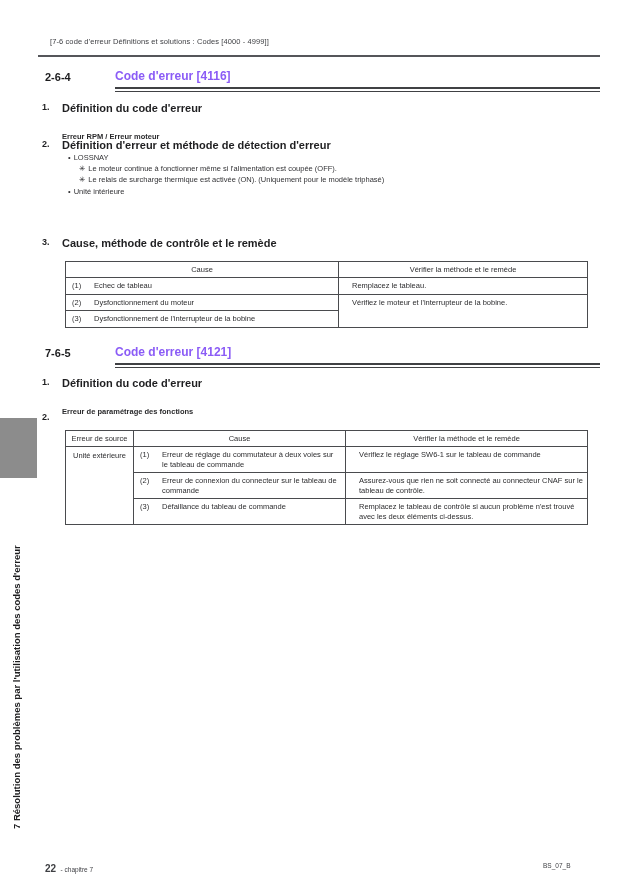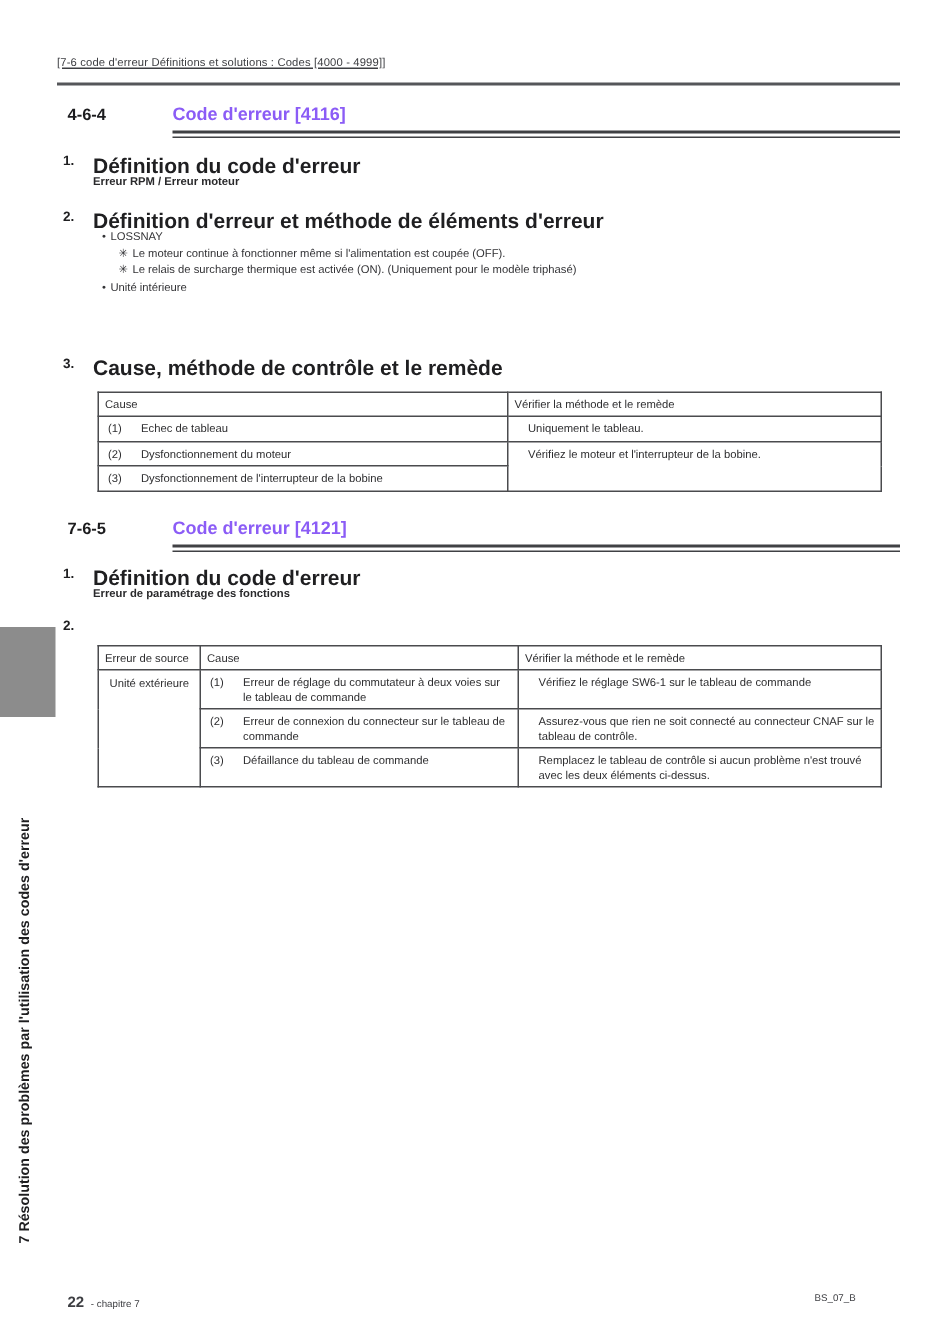--- a/index.html
+++ b/index.html
@@ -4,42 +4,42 @@
 <style>
   * { margin:0; padding:0; box-sizing:border-box; }
   html,body { background:#ffffff; }
   body {
     width:633px; height:894px; position:relative; overflow:hidden;
     font-family:"Liberation Sans", sans-serif; color:#2d2d2f;
   }
   .page { position:absolute; inset:0; background:#ffffff; }
 
   
-  .page-header { position:absolute; left:38px; top:37px; font-size:7.5px; color:#3d3e42; letter-spacing:.1px;text-decoration:underline; }
+  .page-header { position:absolute; left:50px; top:37px; font-size:7.5px; color:#3d3e42; letter-spacing:.1px; }
   .header-rule { position:absolute; left:38px; top:55px; width:562px; height:2px; background:#55565a; }
 
   
   .sec-num  { position:absolute; font-size:11px; font-weight:bold; color:#1c1c1e; }
   .sec-title{ position:absolute; font-size:12px; font-weight:bold; color:#8b5cf6; }
   .sec-rule { position:absolute; left:115px; width:485px; height:5px;
               border-top:2px solid #404144; border-bottom:1px solid #404144; }
 
   
   .h-num  { position:absolute; font-size:9px; font-weight:bold; color:#1f1f21; }
-  .h-text { position:absolute; font-size:14px; font-weight:bold; color:#1f1f21; }
-  .sub-bold { position:absolute; font-size:7.5px; font-weight:bold; color:#2a2a2c; }
+  .h-text { position:absolute; font-size:11px; font-weight:bold; color:#1f1f21; }
+  .sub-bold { position:absolute; font-size:7.5px; font-weight:bold; color:#2a2a2c;margin-top:16px; }
   .bullet-line { position:absolute; font-size:7.5px; color:#323235; }
   .star-line   { position:absolute; font-size:7.5px; color:#323235; }
   .mark { display:inline-block; margin-right:3px; }
   .para { position:absolute; font-size:7.5px; line-height:10.5px; color:#323235; width:528px; }
 
   
   table { border-collapse:collapse; table-layout:fixed; font-size:7.5px; color:#2d2d2f; position:absolute; }
   td { border:1px solid #4a4b4e; padding:2px 4px; vertical-align:top; line-height:9.5px; }
-  td.th { text-align:left; vertical-align:middle; height:16px; font-size:7.5px; }
+  td.th { text-align:center; vertical-align:middle; height:16px; font-size:7.5px; }
   td.cause-cell { padding:3px 3px 3px 6px; }
   .rownum { display:inline-block; width:22px; vertical-align:top; }
   .cause-text { display:inline-block; width:calc(100% - 26px); vertical-align:top; }
   td.remedy-cell { padding:3px 4px 3px 13px; }
   td.source-cell { text-align:center; padding-top:4px;margin-top:16px; }
   .t1 { left:65px; top:261px; width:522px; }
   .t1 td { height:16px; }
   .t2 { left:65px; top:430px; width:522px; }
   .t2 td.body-row { height:20px; }
 
@@ -58,30 +58,30 @@
   .footer-right { position:absolute; left:543px; top:862px; font-size:6.5px; color:#3e3f43; }
 </style>
 </head>
 <body>
 
 <div class="page">
 
   <div class="page-header">[7-6 code d'erreur Définitions et solutions : Codes [4000 - 4999]]</div>
   <div class="header-rule"></div>
 
-  <div class="sec-num" style="left:45px; top:71px;">4-6-4</div>
+  <div class="sec-num" style="left:45px; top:71px;">2-6-4</div>
   <div class="sec-title" style="left:115px; top:69px;">Code d'erreur [4116]</div>
   <div class="sec-rule" style="top:87px;"></div>
 
   <div class="h-num" style="left:42px; top:102px;">1.</div>
   <div class="h-text" style="left:62px; top:102px;">Définition du code d'erreur</div>
   <div class="sub-bold" style="left:62px; top:116px;">Erreur RPM / Erreur moteur</div>
 
   <div class="h-num" style="left:42px; top:139px;">2.</div>
-  <div class="h-text" style="left:62px; top:139px;">Définition d'erreur et méthode de éléments d'erreur</div>
+  <div class="h-text" style="left:62px; top:139px;">Définition d'erreur et méthode de détection d'erreur</div>
 
   <div class="bullet-line" style="left:68px; top:153px;">
     <span class="mark">•</span><span>LOSSNAY</span>
   </div>
   <div class="star-line" style="left:79px; top:175px;">
     <span class="mark">✳</span><span>Le relais de surcharge thermique est activée (ON). (Uniquement pour le modèle triphasé)</span>
   </div>
   <div class="star-line" style="left:79px; top:164px;">
     <span class="mark">✳</span><span>Le moteur continue à fonctionner même si l'alimentation est coupée (OFF).</span>
   </div>
@@ -99,21 +99,21 @@
       </colgroup>
     <tbody>
         <tr>
       <td class="th">Cause</td>
       <td class="th">Vérifier la méthode et le remède</td>
     </tr>
     <tr>
       <td class="cause-cell">
         <span class="rownum">(1)</span><span class="cause-text">Echec de tableau</span>
       </td>
-      <td class="remedy-cell">Uniquement le tableau.</td>
+      <td class="remedy-cell">Remplacez le tableau.</td>
     </tr>
     <tr>
       <td class="cause-cell">
         <span class="rownum">(2)</span><span class="cause-text">Dysfonctionnement du moteur</span>
       </td>
       <td class="remedy-cell" rowspan="2">Vérifiez le moteur et l'interrupteur de la bobine.</td>
     </tr>
     <tr>
       <td class="cause-cell">
         <span class="rownum">(3)</span><span class="cause-text">Dysfonctionnement de l'interrupteur de la bobine</span>

